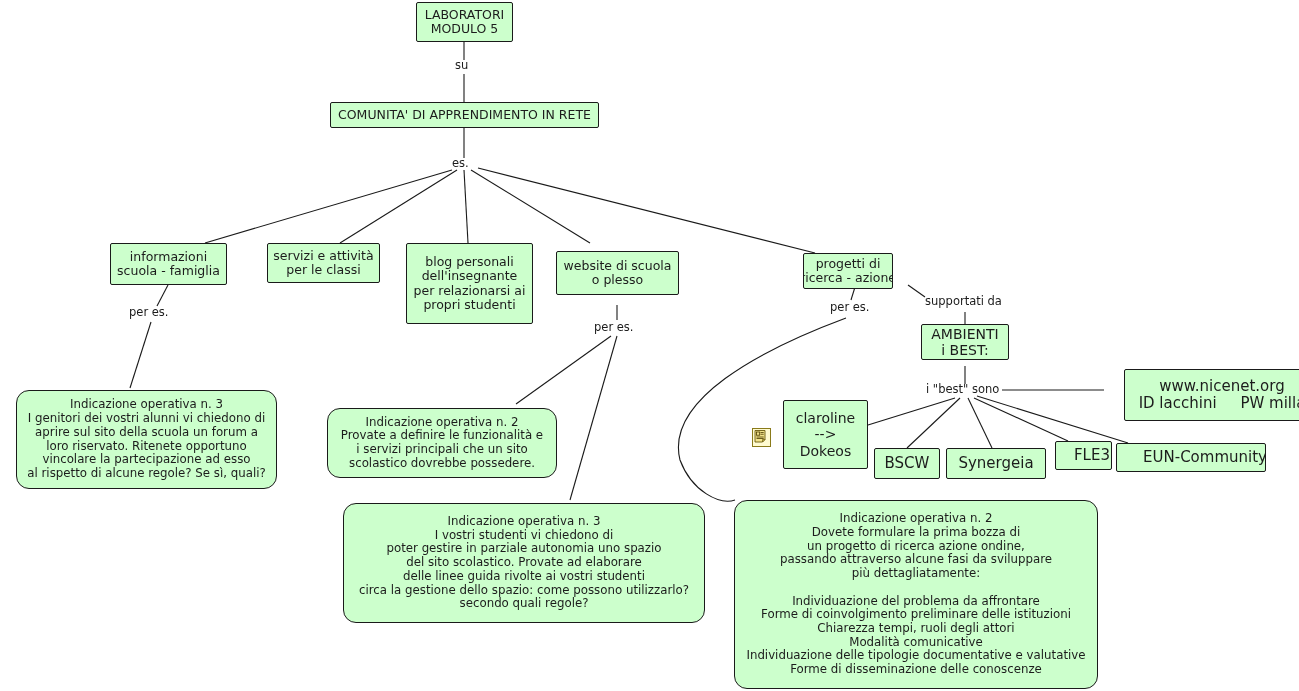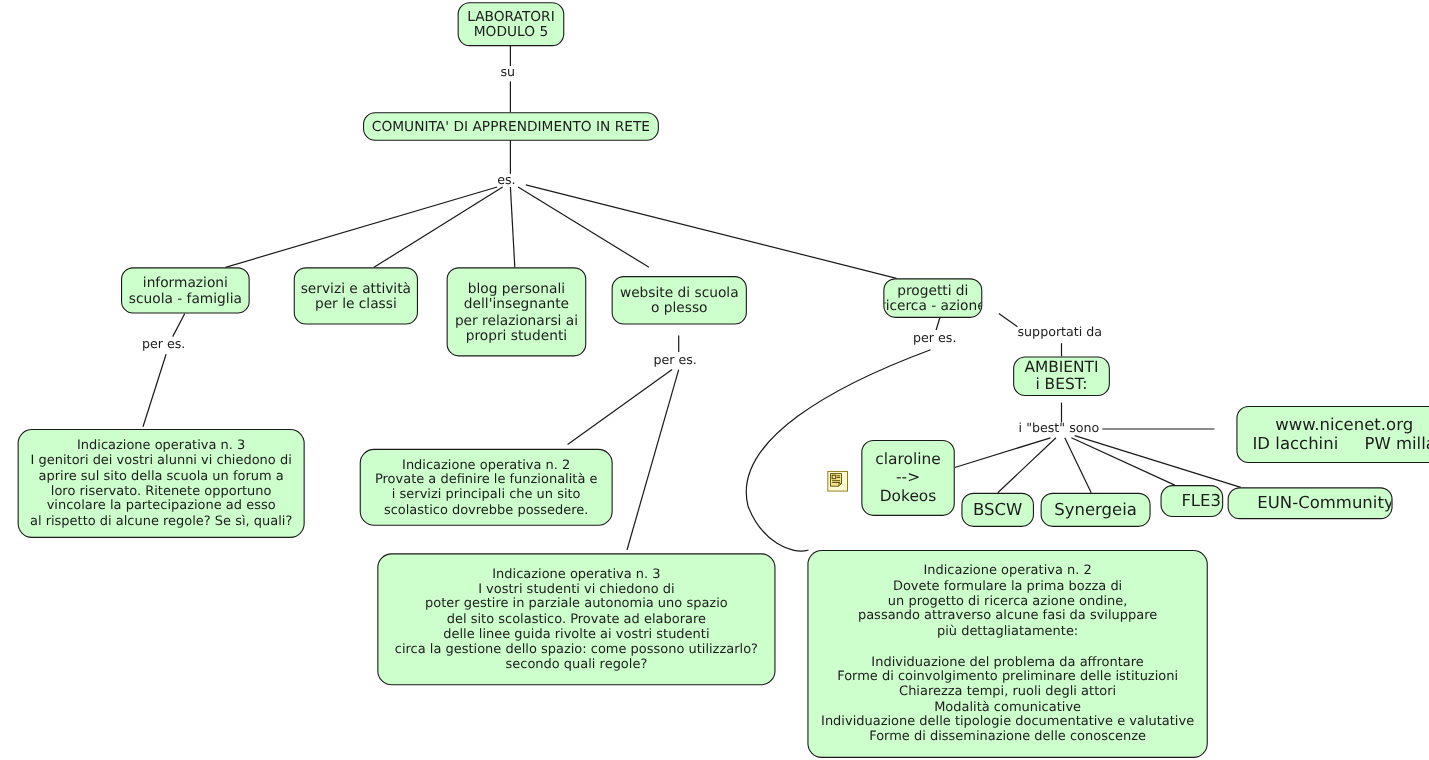--- a/index.html
+++ b/index.html
@@ -23,21 +23,21 @@
   svg#edges line, svg#edges path{
     stroke:#1a1a1a;
     stroke-width:1.1;
     fill:none;
   }
   .node{
     position:absolute;
     box-sizing:border-box;
     background:#ccffcc;
     border:1.3px solid #1a1a1a;
-    border-radius:11px;
+    border-radius:2px;
     color:#1c1c1c;
     text-align:center;
     display:flex;
     flex-direction:column;
     align-items:center;
     justify-content:center;
     line-height:1.16;
     white-space:pre;
     overflow:hidden;
   }
@@ -113,21 +113,21 @@
 
   <div class="node" style="left:330px;top:102px;width:269px;height:26px;font-size:12.5px;">
     <span>COMUNITA' DI APPRENDIMENTO IN RETE</span>
   </div>
 
   <div class="node" style="left:110px;top:243px;width:117px;height:42px;font-size:12.5px;">
     <span>informazioni
 scuola - famiglia</span>
   </div>
 
-  <div class="node" style="left:267px;top:243px;width:113px;height:52px;font-size:12.5px;">
+  <div class="node" style="left:267px;top:243px;width:113px;height:40px;font-size:12.5px;">
     <span>servizi e attività
 per le classi</span>
     <span class="node-ico" style="bottom:-10px;">
       
     </span>
   </div>
 
   <div class="node" style="left:406px;top:243px;width:127px;height:81px;font-size:12.5px;">
     <span>blog personali
 dell'insegnante

